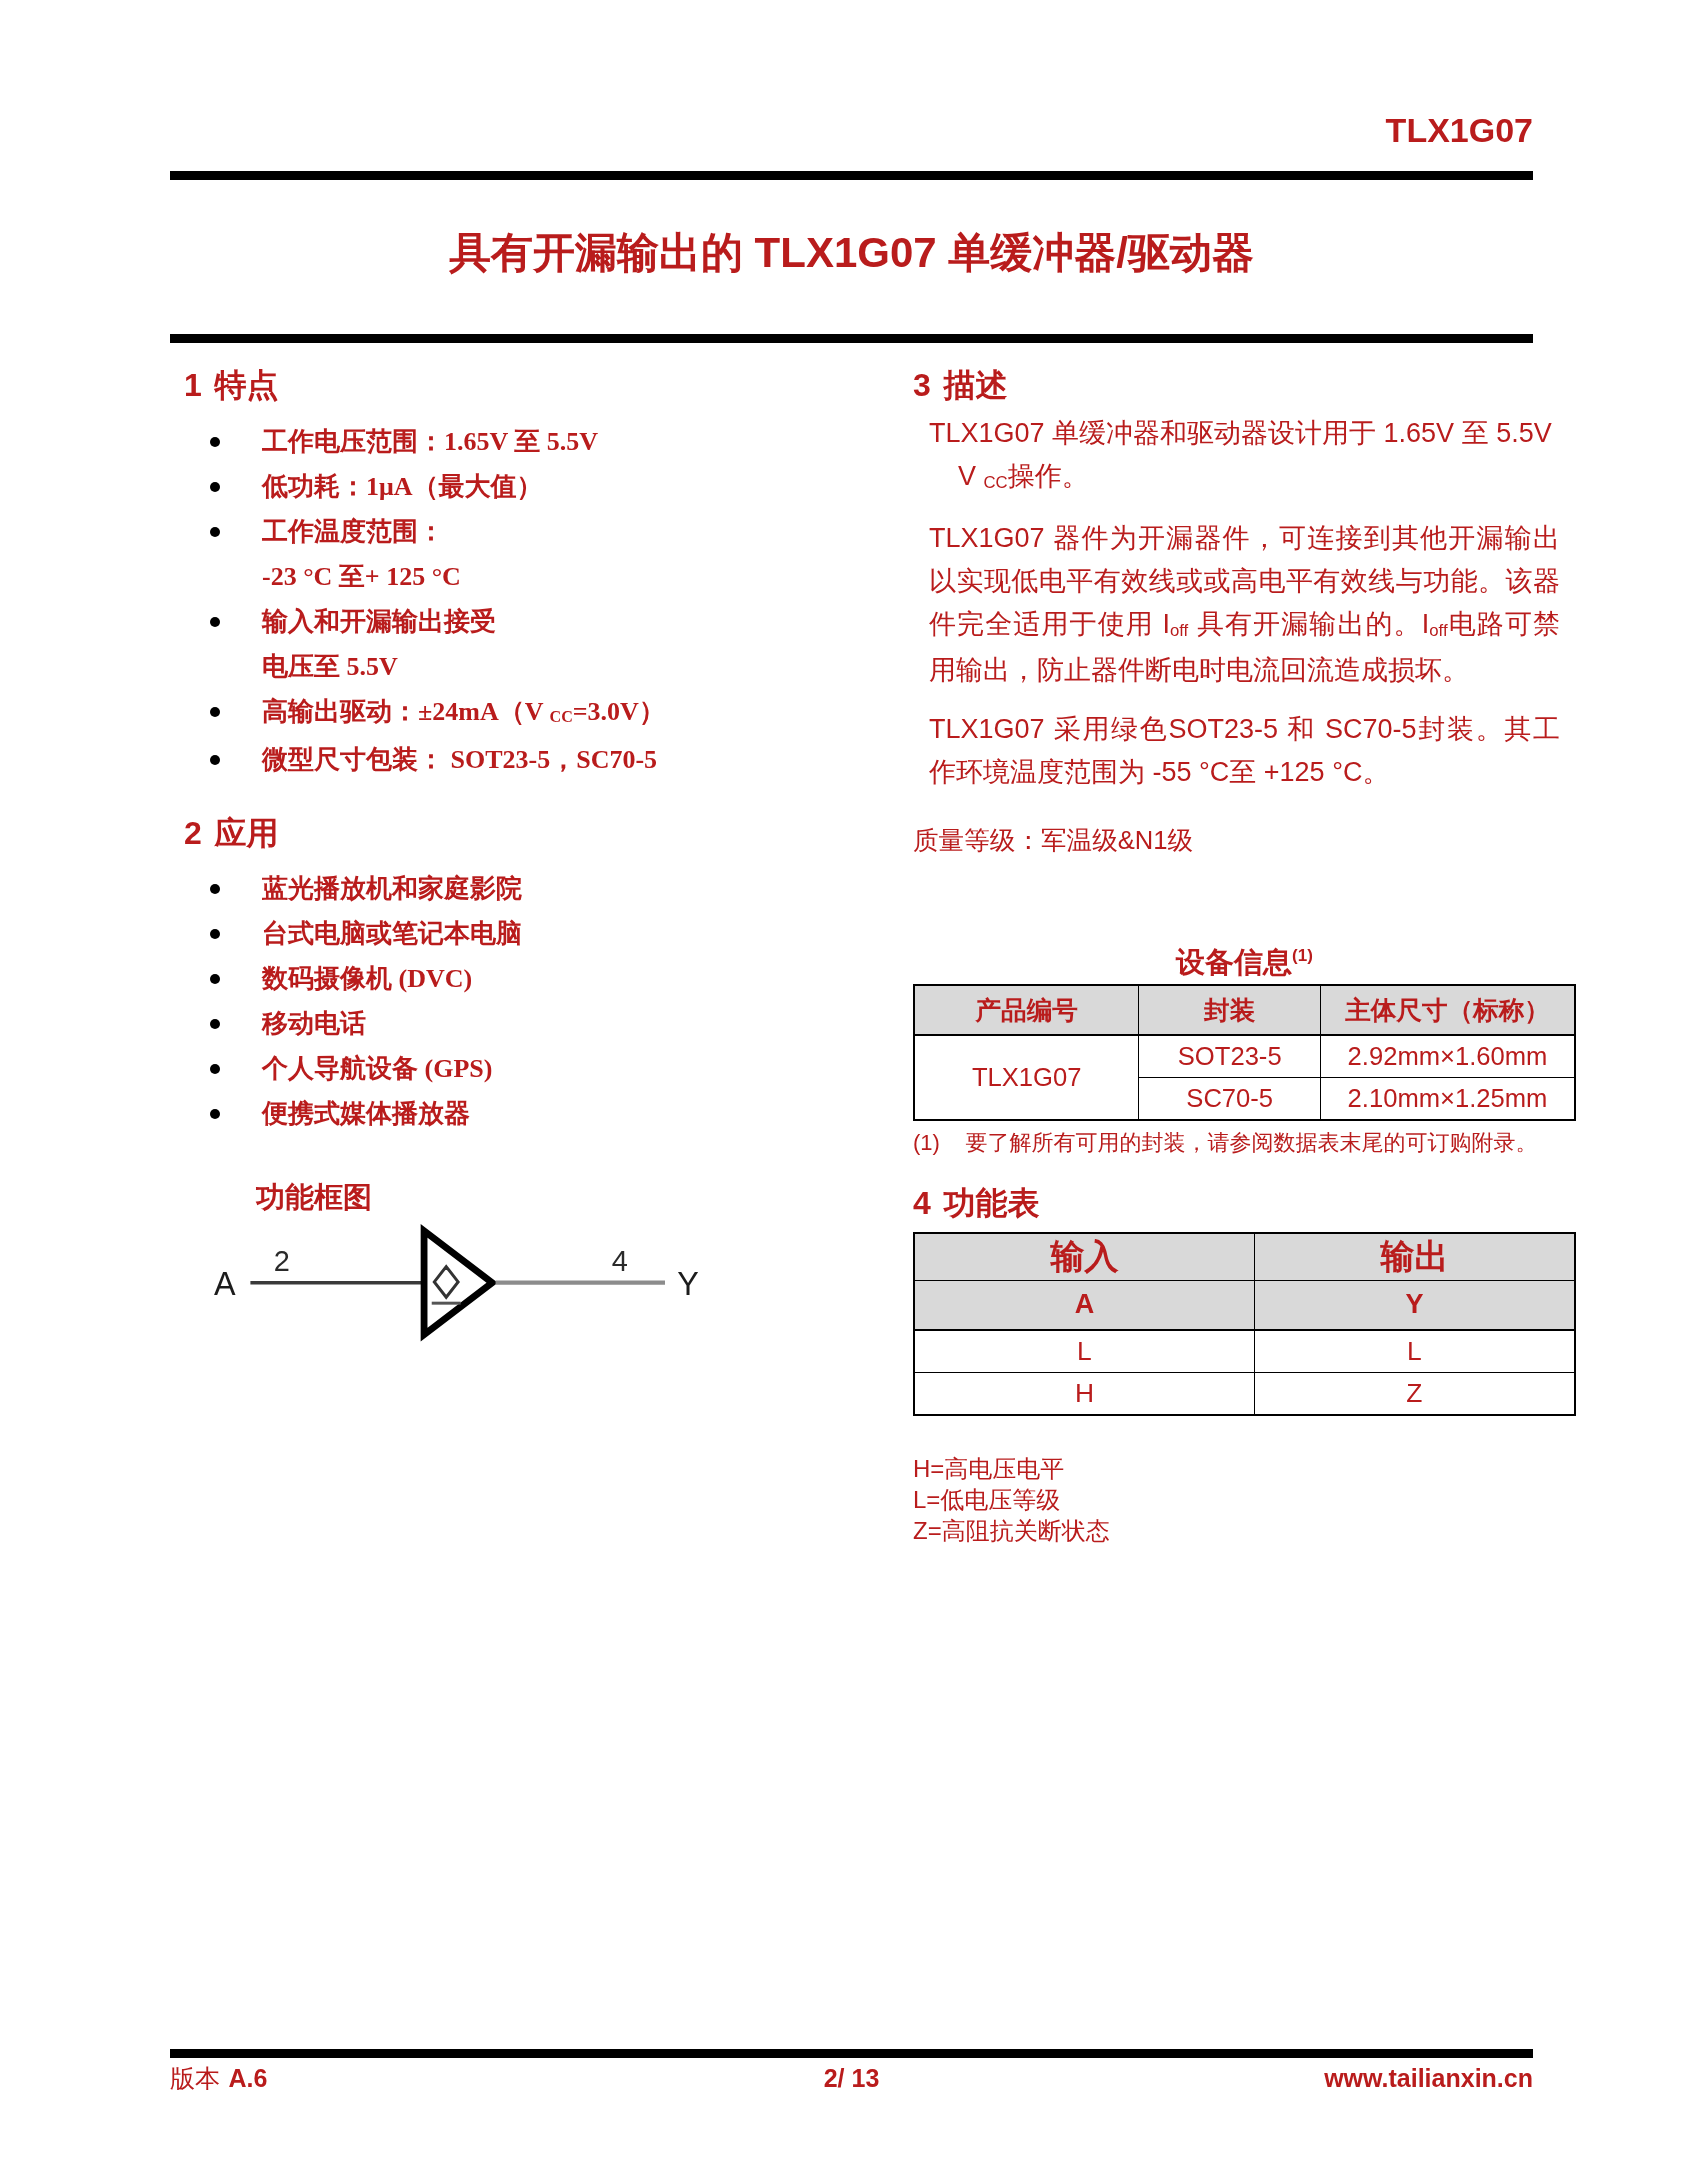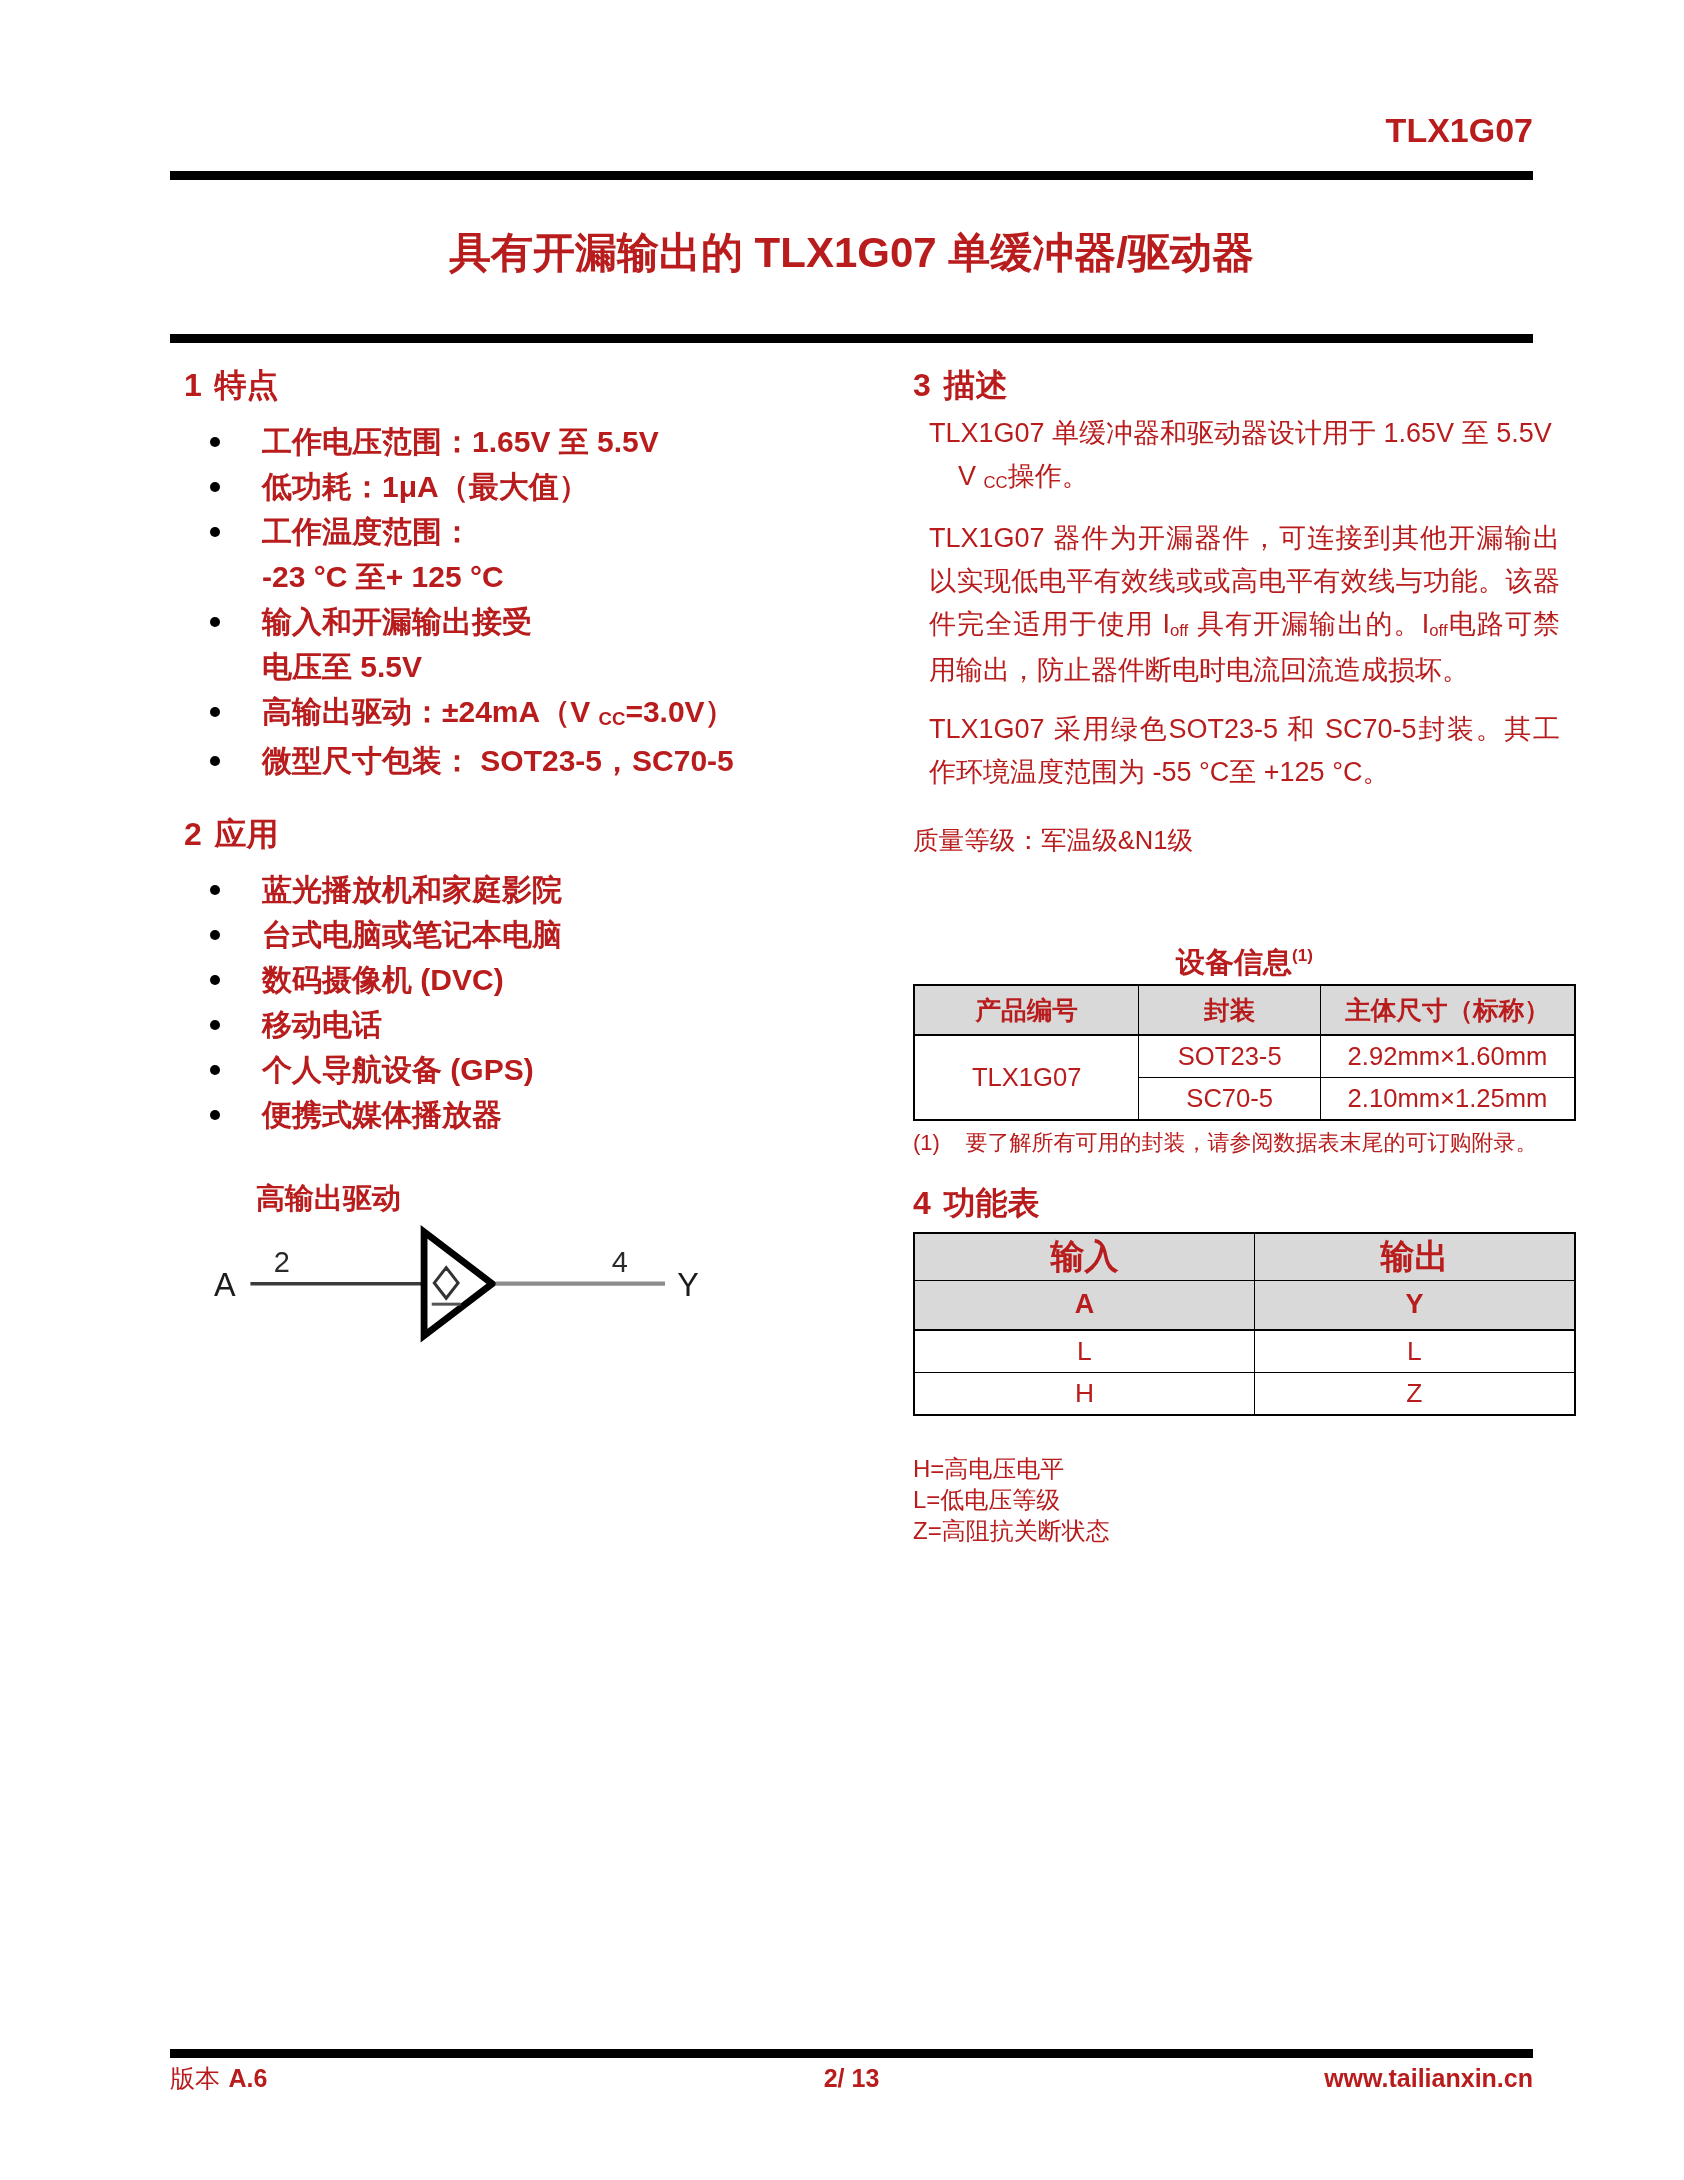--- a/index.html
+++ b/index.html
@@ -13,21 +13,21 @@
   #rule1{top:171px;height:9.4px;}
   #rule2{top:334px;height:9.4px;}
   #rule3{top:2049px;height:8.5px;}
   .title{position:absolute;top:227px;left:170px;width:1363px;margin:0;text-align:center;
     font-size:42px;font-weight:700;line-height:51px;}
   .col{position:absolute;top:366px;}
   #col-left{left:184px;width:656px;}
   #col-right{left:913px;width:663px;}
   h2.sec{font-size:32px;font-weight:700;line-height:39px;margin:0;}
   h2.sec .num{margin-right:12.8px;}
-  ul.blist{list-style:none;margin:13.6px 0 0 0;padding:0;font-size:30px;font-weight:700;line-height:45px;}
+  ul.blist{list-style:none;margin:13.6px 0 0 0;padding:0;font-size:26px;font-weight:700;line-height:45px;font-family:Liberation Serif, serif;}
   ul.blist li{position:relative;padding-left:78px;}
   .dot{position:absolute;left:25.6px;top:18px;width:10.2px;height:10.2px;background:#000;border-radius:50%;}
   #apps-heading{margin-top:32px;}
   .caption{margin:44px 0 0 72px;font-size:29px;font-weight:700;line-height:34px;}
   svg.diag{display:block;margin-top:8.5px;}
   svg.diag text{font-family:"Liberation Sans","DejaVu Sans",sans-serif;font-size:38px;fill:#1c1c1c;}
   svg.diag text.pin{font-size:34px;fill:#2a2a2a;}
   .wire-in{stroke:#3a3a3a;stroke-width:4;}
   .wire-out{stroke:#8c8c8c;stroke-width:5;}
   .tri{fill:#fff;stroke:#000;stroke-width:8;stroke-linejoin:miter;}
@@ -113,21 +113,21 @@
 
     <ul class="blist">
       <li><span class="dot"></span><span>蓝光播放机和家庭影院</span></li>
       <li><span class="dot"></span><span>台式电脑或笔记本电脑</span></li>
       <li><span class="dot"></span><span>数码摄像机 (DVC)</span></li>
       <li><span class="dot"></span><span>移动电话</span></li>
       <li><span class="dot"></span><span>个人导航设备 (GPS)</span></li>
       <li><span class="dot"></span><span>便携式媒体播放器</span></li>
     </ul>
 
-    <div class="caption">高输出驱动</div>
+    <div class="caption">功能框图</div>
 
     <svg class="diag" width="647" height="128" viewBox="0 0 760 150" xmlns="http://www.w3.org/2000/svg">
       <text x="48" y="84" text-anchor="middle">A</text>
       <line class="wire-in" x1="78" y1="70" x2="282" y2="70"></line>
       <text class="pin" x="115" y="56" text-anchor="middle">2</text>
       <polygon class="tri" points="282,9 282,131 362,70"></polygon>
       <path class="od-diamond" d="M308 51 L322 69 L308 87 L294 69 Z"></path>
       <line class="od-line" x1="291" y1="94" x2="325" y2="94"></line>
       <line class="wire-out" x1="366" y1="70" x2="565" y2="70"></line>
       <text class="pin" x="512" y="56" text-anchor="middle">4</text>

